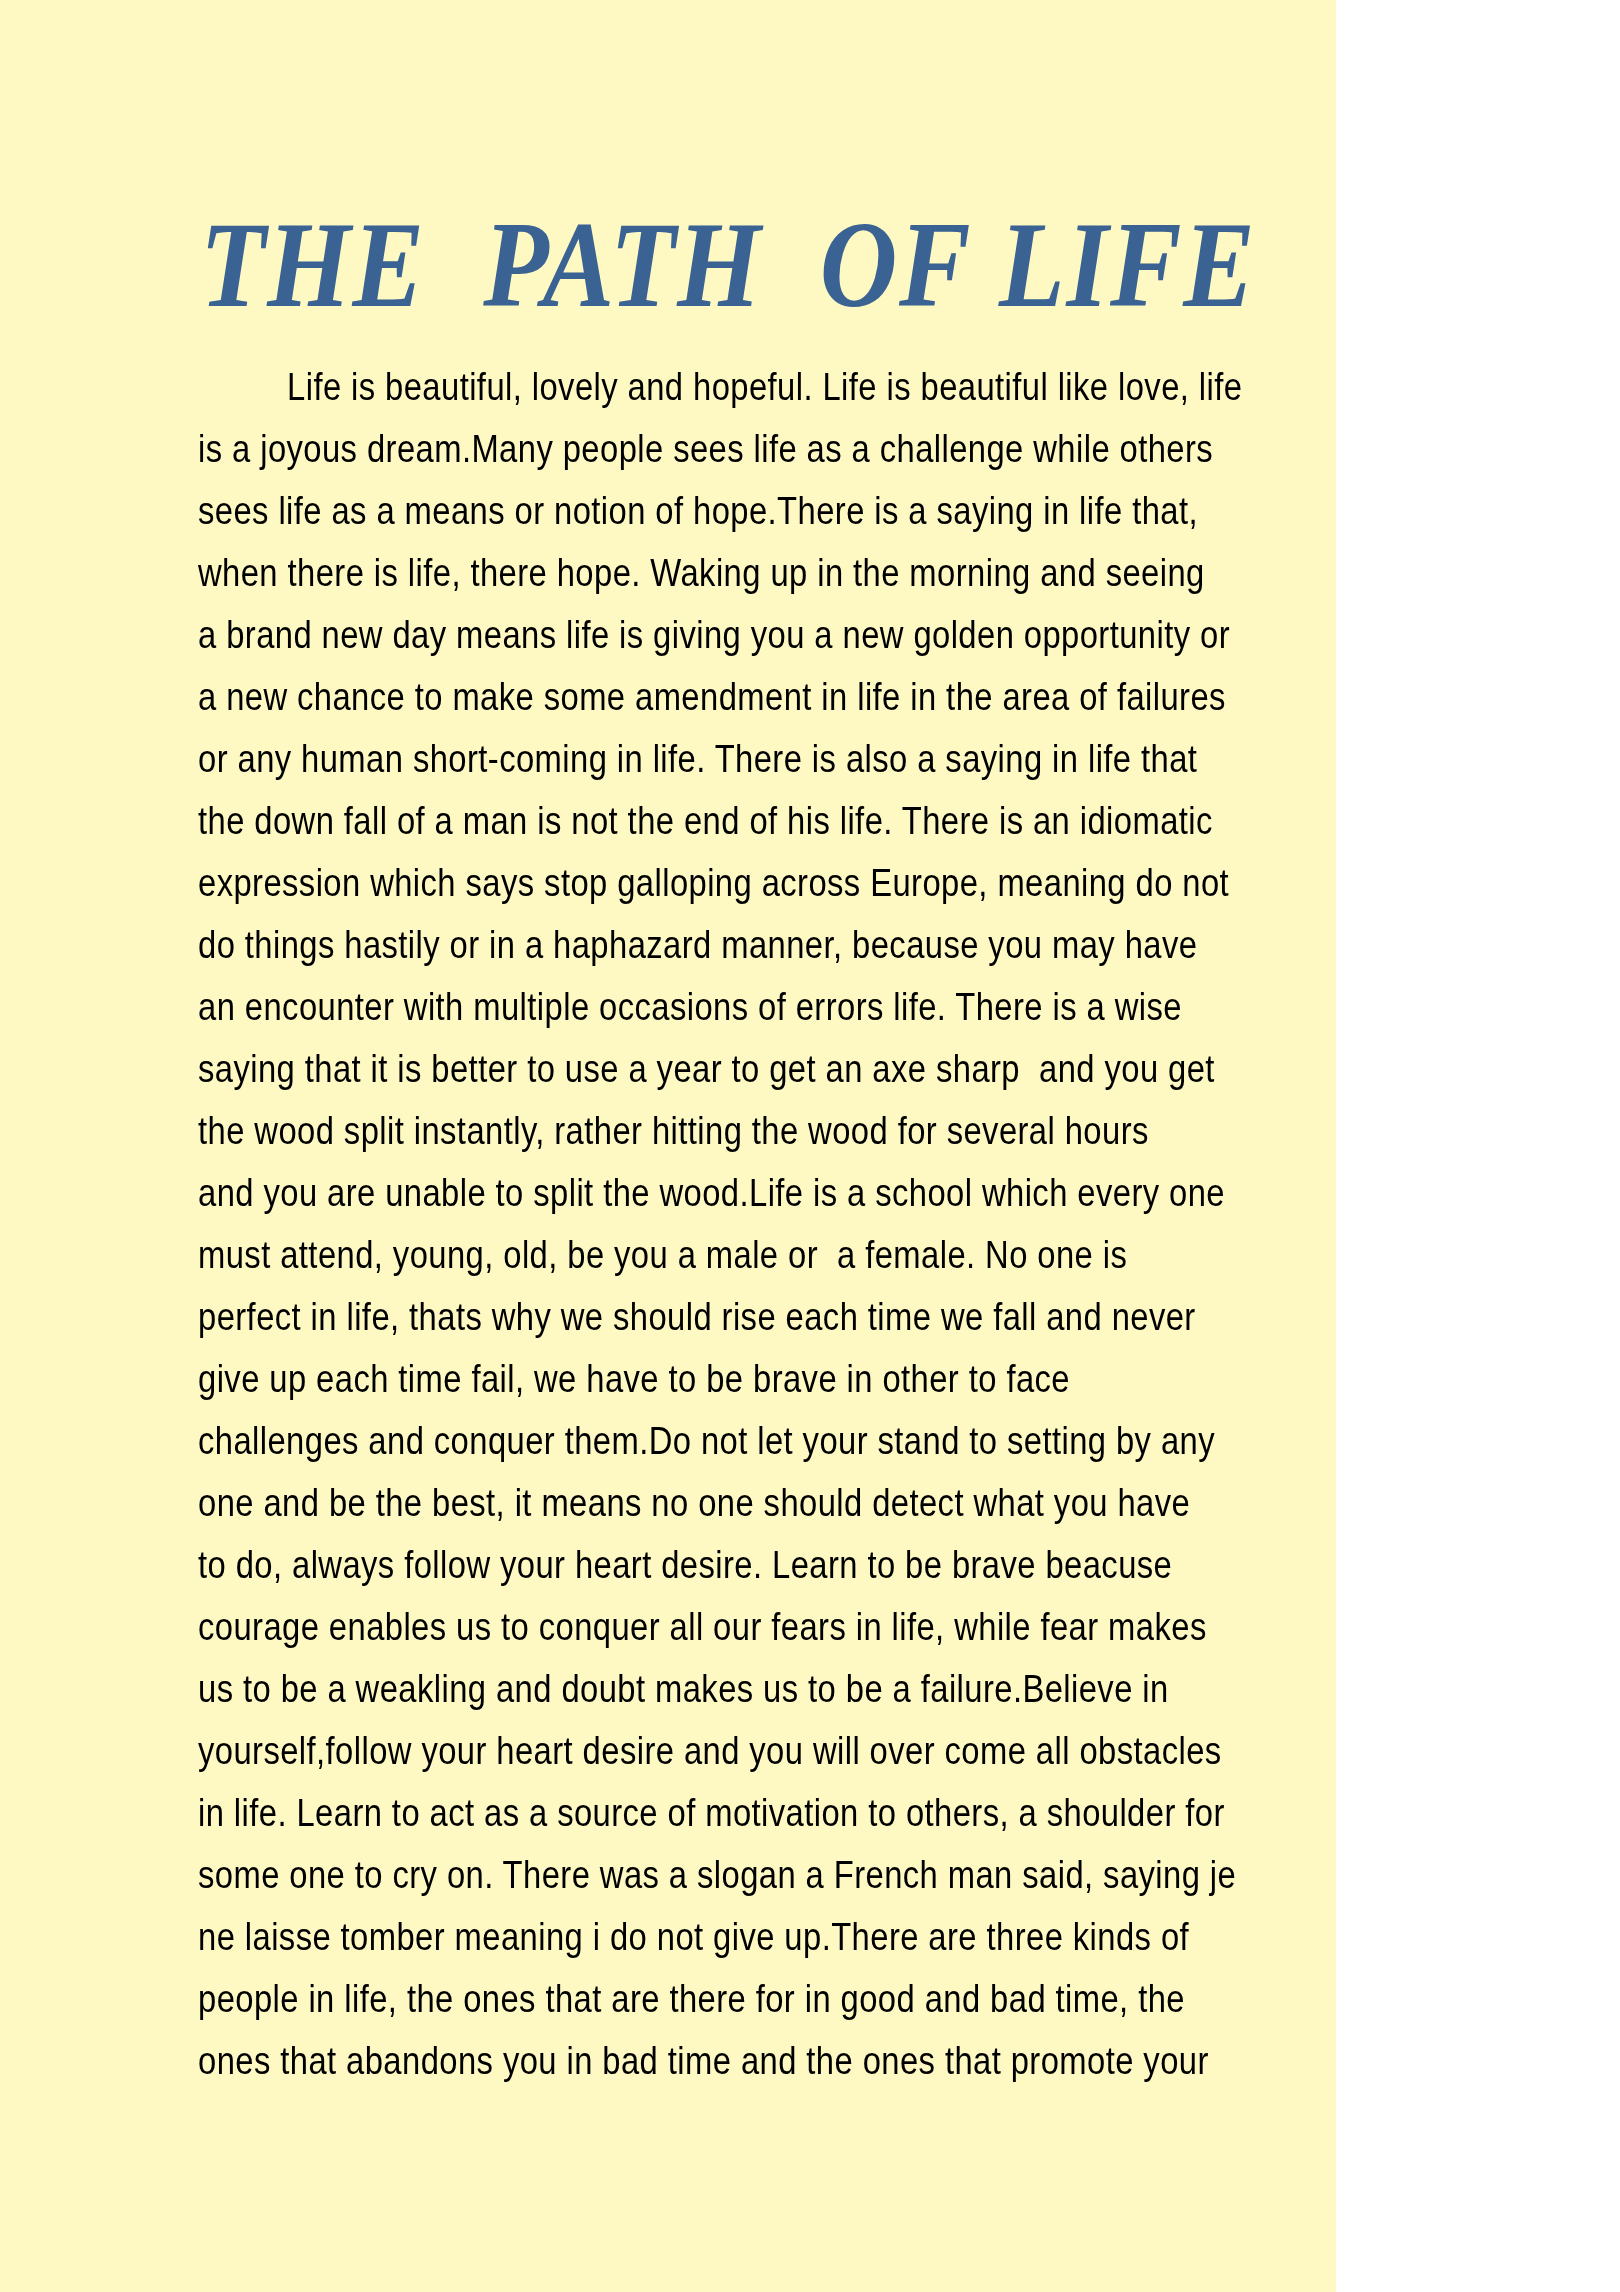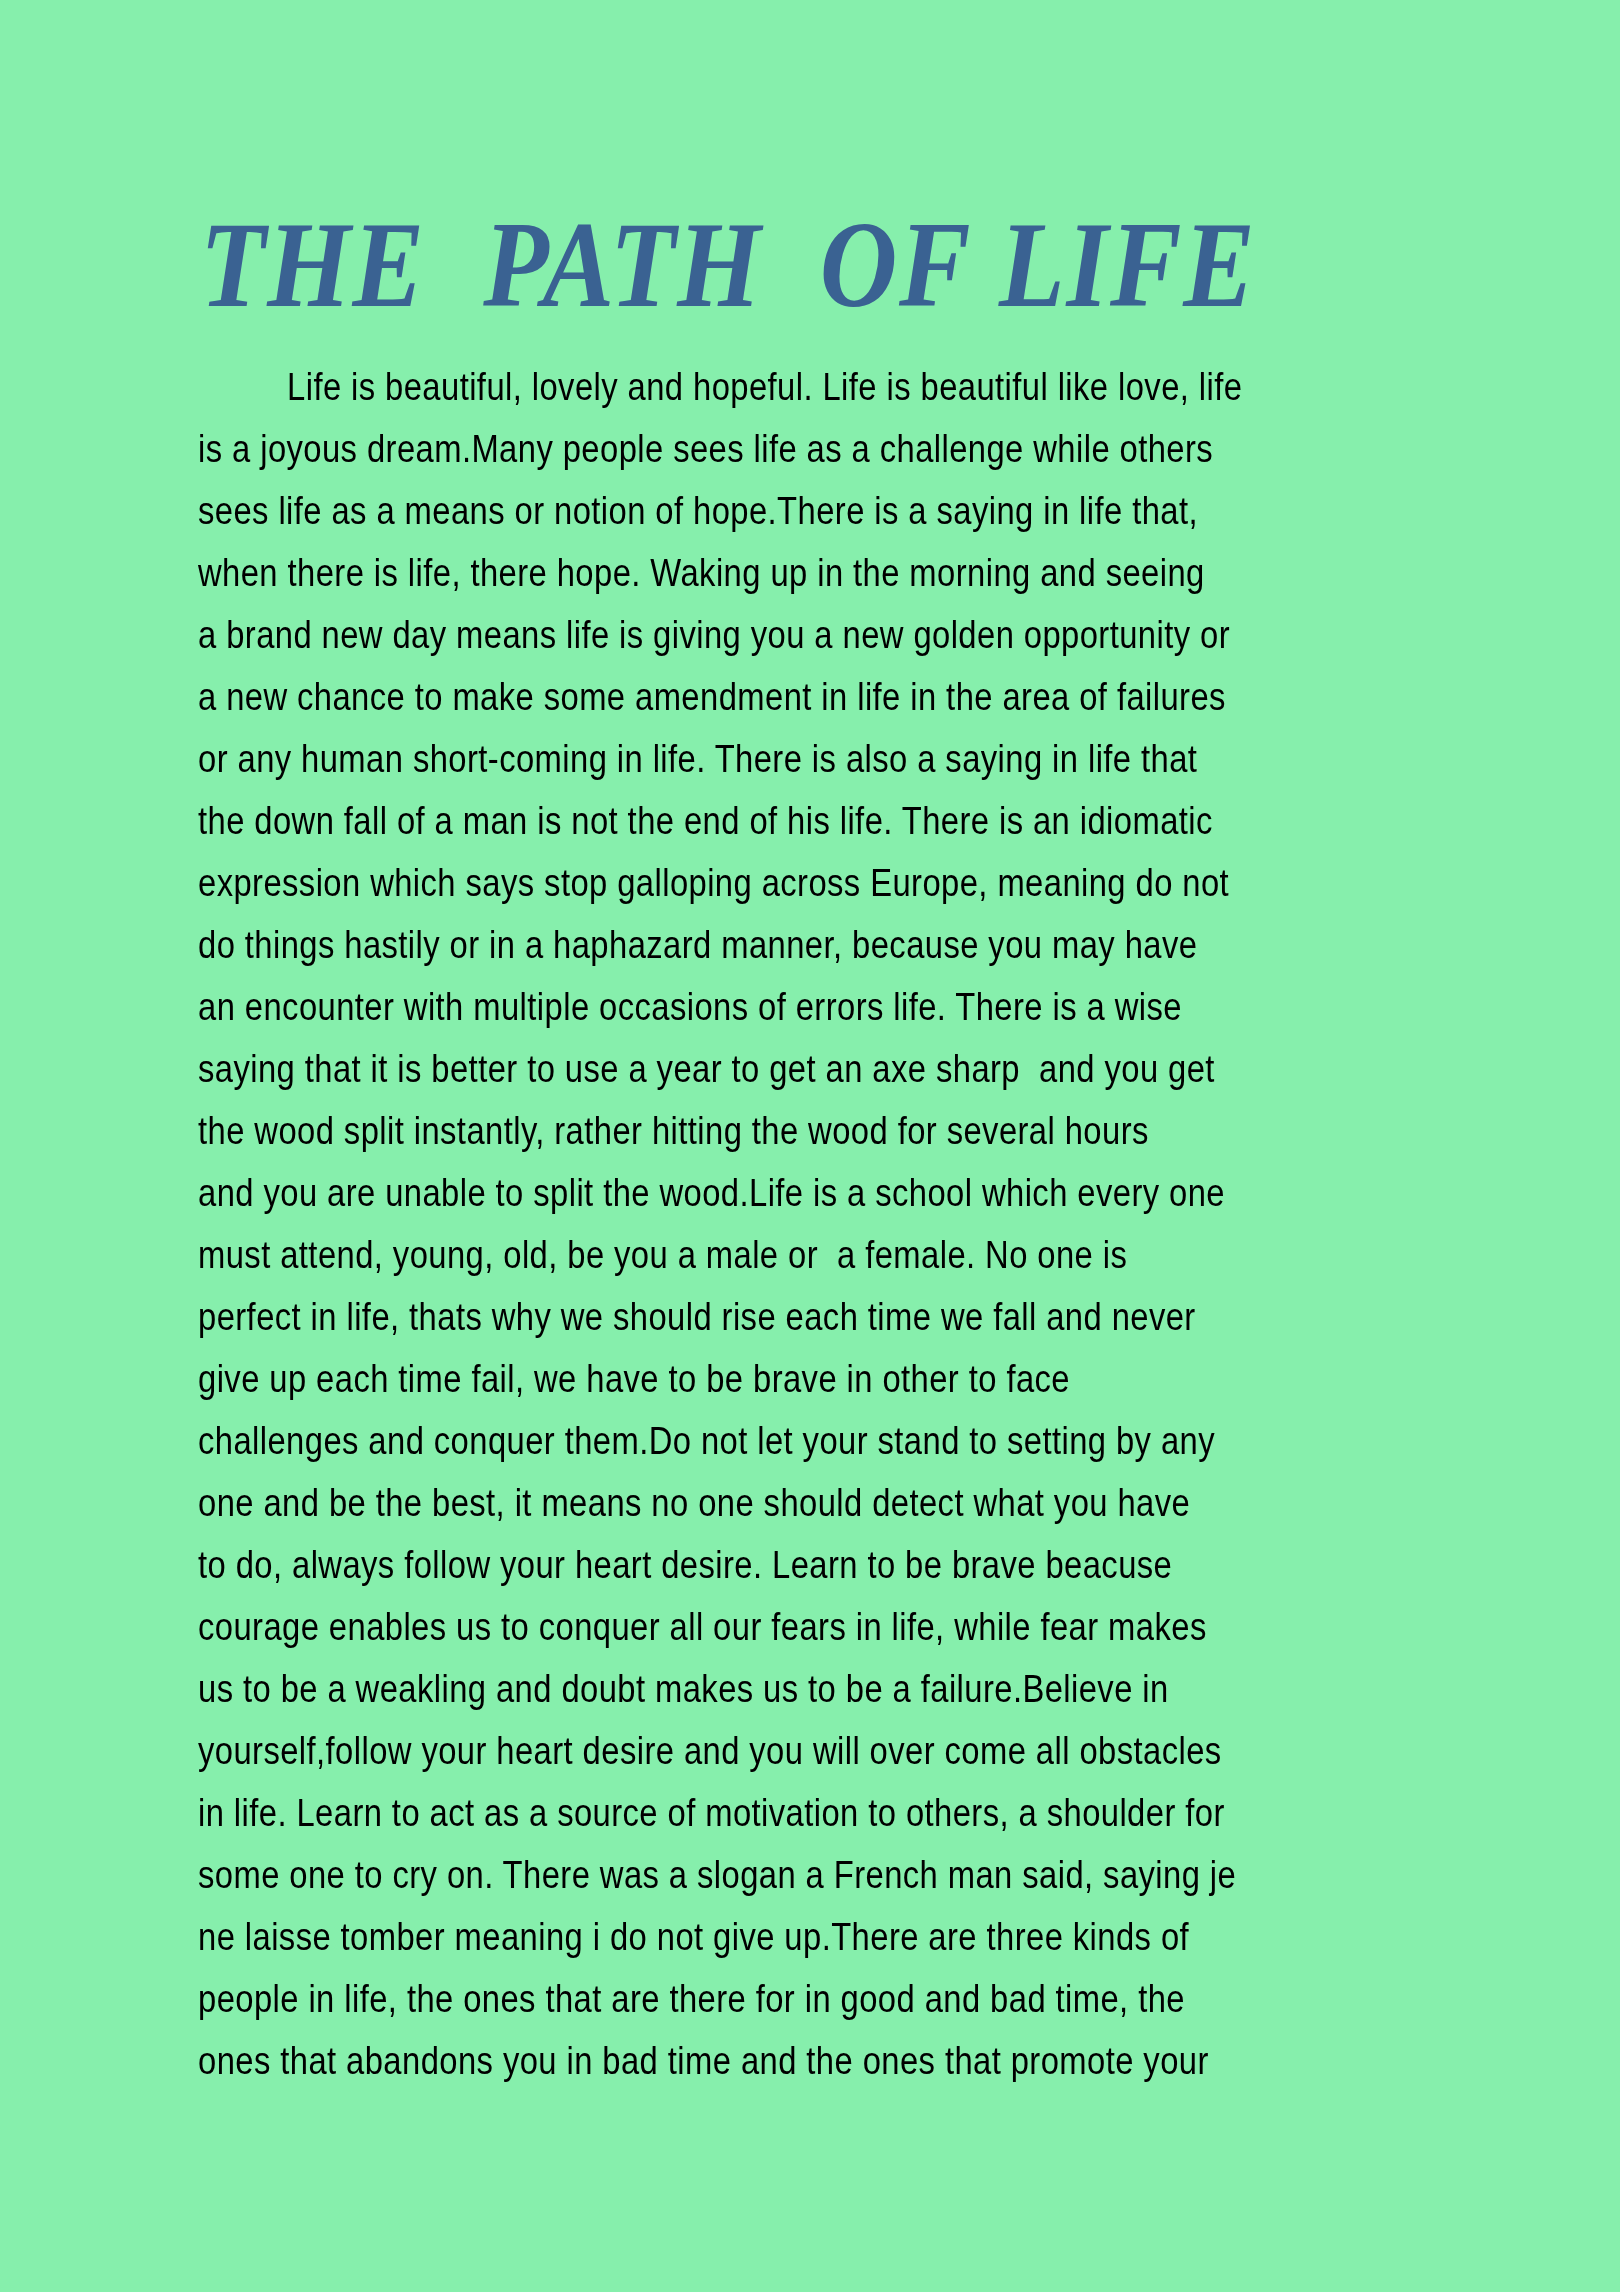--- a/index.html
+++ b/index.html
@@ -2,23 +2,23 @@
 <html><head>
 <meta charset="utf-8">
 <style>
   html, body {
     margin: 0;
     padding: 0;
     background: #ffffff;
   }
   .page {
     position: relative;
-    width: 1620px;
+    width: 1336px;
     height: 2293px;
-    background: #86efac;
+    background: #fef9c3;
     overflow: hidden;
     font-family: "Liberation Sans", sans-serif;
   }
   .doc-title {
     position: absolute;
     left: 200px;
     top: 204px;
     margin: 0;
     font-family: "Liberation Serif", serif;
     font-style: italic;

